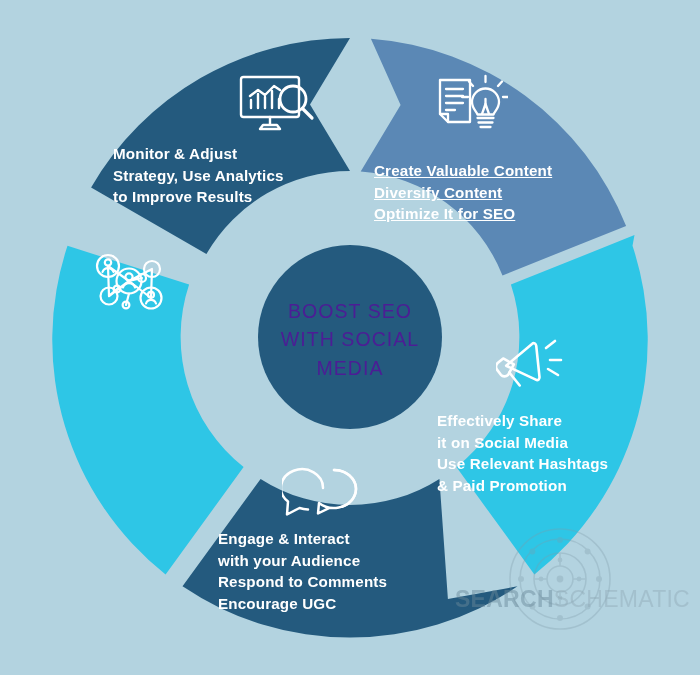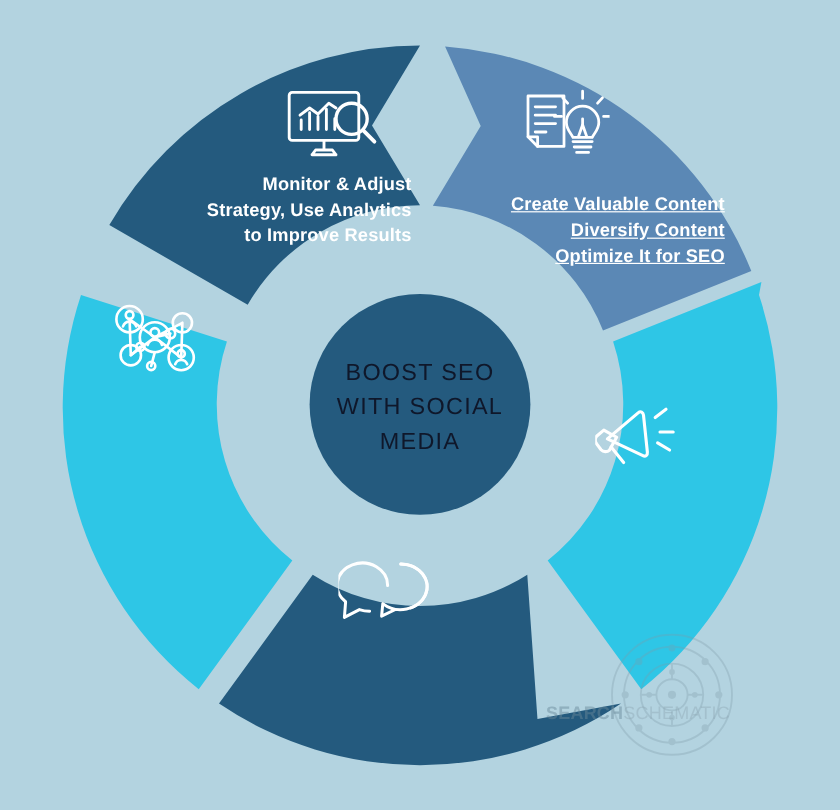--- a/index.html
+++ b/index.html
@@ -21,33 +21,33 @@
     height: 675px;
   }
   svg.wheel {
     position: absolute;
     left: 0; top: 0;
     width: 700px;
     height: 675px;
   }
   .seg-label {
     position: absolute;
-    text-align: right;
+    text-align: left;
     color: #ffffff;
     font-weight: bold;
     font-size: 15.2px;
     line-height: 1.42;
     letter-spacing: 0.01em;
     white-space: pre-line;
     pointer-events: none;
   }
   .center-label {
     position: absolute;
     text-align: center;
-    color: #0f172a;
+    color: #4c1d95;
     font-weight: 300;
     font-size: 19.5px;
     line-height: 1.45;
     letter-spacing: 0.055em;
     white-space: pre-line;
   }
   
   #label-monitor  { left: 113px; top: 143px; width: 230px; }
   #label-create   { left: 374px; top: 160px; width: 230px; text-decoration: underline; }
   #label-share    { left: 437px; top: 410px; width: 220px; }
@@ -70,21 +70,21 @@
     top: 524px;
     width: 230px;
     height: 110px;
     pointer-events: none;
   }
   #wm-text {
     position: absolute;
     left: 0px;
     top: 62px;
     width: 230px;
-    font-size: 15px;
+    font-size: 23px;
     letter-spacing: 0.012em;
     color: rgba(130,155,170,0.42);
     white-space: nowrap;
   }
   #wm-text .wm-bold { font-weight: bold; color: rgba(105,135,152,0.47); }
   #wm-text .wm-light { font-weight: 400; color: rgba(140,165,178,0.40); }
   #wm-emblem { position: absolute; left: 52px; top: 2px; width: 106px; height: 106px; opacity: 0.30; }
 </style>
 </head>
 <body>
@@ -133,20 +133,28 @@
 
     <circle cx="350" cy="337" r="92" fill="#245a7e"></circle>
   </svg>
 
   <div class="seg-label" id="label-monitor">Monitor &amp; Adjust
 Strategy, Use Analytics
 to Improve Results</div>
   <div class="seg-label" id="label-create">Create Valuable Content
 Diversify Content
 Optimize It for SEO</div>
+  <div class="seg-label" id="label-share">Effectively Share
+it on Social Media
+Use Relevant Hashtags
+&amp; Paid Promotion</div>
+  <div class="seg-label" id="label-engage">Engage &amp; Interact
+with your Audience
+Respond to Comments
+Encourage UGC</div>
 
   <div class="center-label" id="center-text">BOOST SEO
 WITH SOCIAL
 MEDIA</div>
 
   <div class="icon-wrap" id="icon-monitor">
     <svg viewBox="0 0 84 64" width="84" height="64" fill="none" stroke="#ffffff" stroke-width="2.4" stroke-linecap="round" stroke-linejoin="round">
       <rect x="5" y="5" width="58" height="40" rx="2.5"></rect>
       <path d="M34 45 v8 M24 57 h20 M27 53 h14 l3 4 H24 Z" fill="none"></path>
       <path d="M15 36 v-8 M22 36 v-14 M29 36 v-11 M36 36 v-17 M43 36 v-9"></path>

